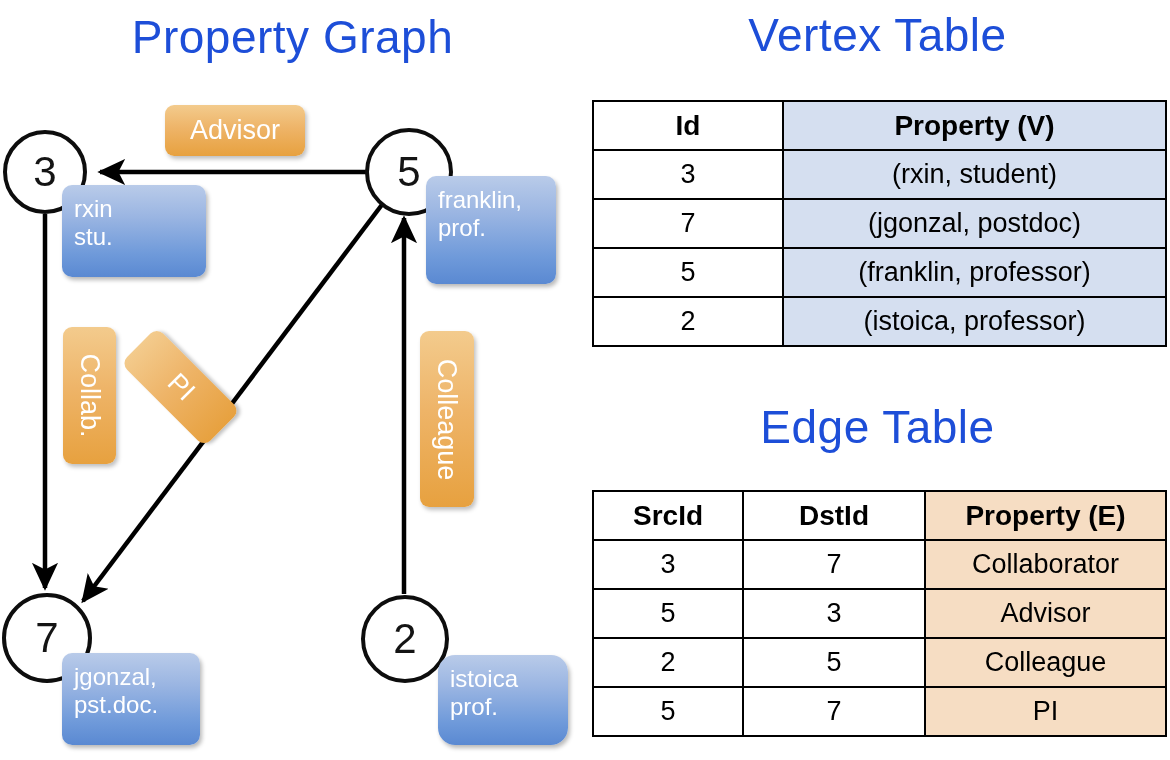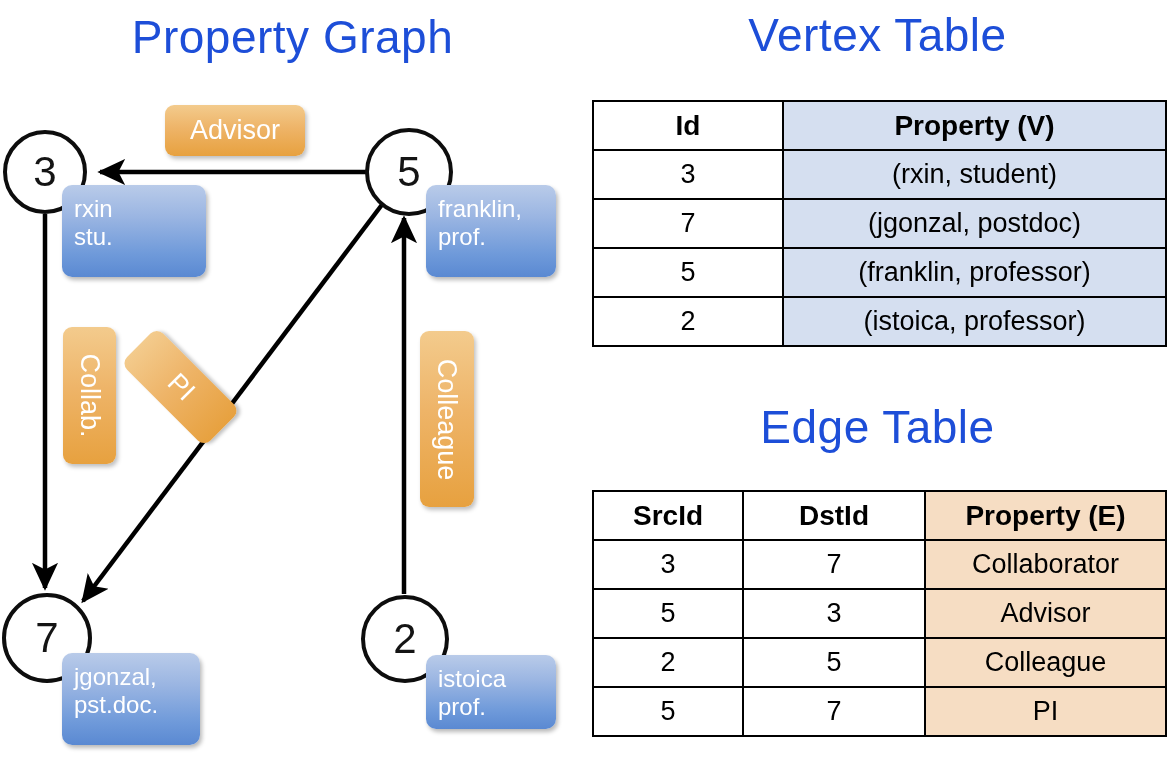--- a/index.html
+++ b/index.html
@@ -168,31 +168,31 @@
   <div class="node" id="node-3" style="left:3px;  top:130px; width:84px; height:84px;">3</div>
   <div class="node" id="node-5" style="left:365px;top:128px; width:88px; height:88px;">5</div>
   <div class="node" id="node-7" style="left:2px;  top:593px; width:90px; height:90px;">7</div>
   <div class="node" id="node-2" style="left:361px;top:595px; width:88px; height:88px;">2</div>
 
   <div class="prop-box" id="prop-node-3" style="left:62px; top:185px; width:144px; height:92px;">
     <div>rxin</div>
     <div>stu.</div>
   </div>
 
-  <div class="prop-box" id="prop-node-5" style="left:426px; top:185px; width:130px; height:92px;">
+  <div class="prop-box" id="prop-node-5" style="left:426px; top:176px; width:130px; height:108px;">
     <div>franklin,</div>
     <div>prof.</div>
   </div>
 
   <div class="prop-box" id="prop-node-7" style="left:62px; top:653px; width:138px; height:92px;">
     <div>jgonzal,</div>
     <div>pst.doc.</div>
   </div>
 
-  <div class="prop-box" id="prop-node-2" style="left:426px; top:655px; width:130px; height:74px;">
+  <div class="prop-box" id="prop-node-2" style="left:438px; top:655px; width:130px; height:90px;border-radius:17px;">
     <div>istoica</div>
     <div>prof.</div>
   </div>
 
   <div class="edge-chip horizontal" id="chip-advisor" style="left:165px; top:105px; width:140px; height:51px;">Advisor</div>
 
   <div class="edge-chip vertical-cw" id="chip-collab" style="left:63px; top:327px; width:53px; height:137px;">
     <span>Collab.</span>
   </div>
 

